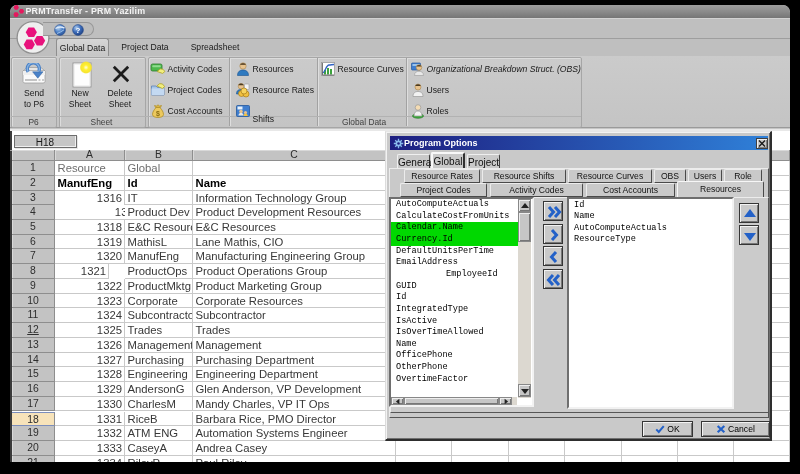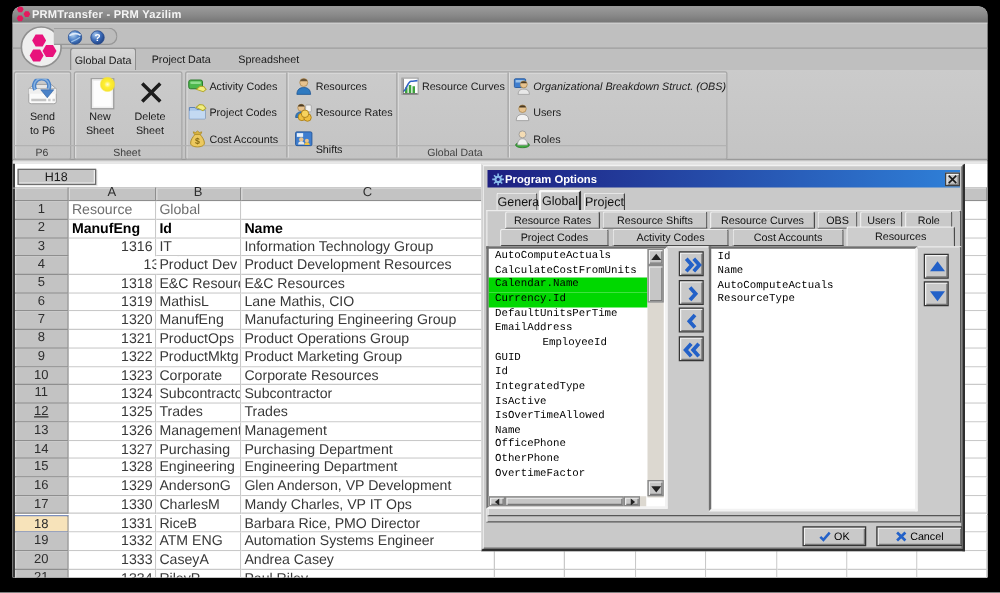--- a/index.html
+++ b/index.html
@@ -310,21 +310,21 @@
 <div class="cell cl" style="left:115px;top:244.48px;width:68px;height:14.73px;line-height:14.73px;">ManufEng</div>
 <div class="cell cl" style="left:183px;top:244.48px;width:203px;height:14.73px;line-height:14.73px;">Manufacturing Engineering Group</div>
 <div class="cell" style="left:386px;top:244.48px;width:56.40px;height:14.73px;"></div>
 <div class="cell" style="left:442.4px;top:244.48px;width:56.40px;height:14.73px;"></div>
 <div class="cell" style="left:498.8px;top:244.48px;width:56.40px;height:14.73px;"></div>
 <div class="cell" style="left:555.2px;top:244.48px;width:56.40px;height:14.73px;"></div>
 <div class="cell" style="left:611.6px;top:244.48px;width:56.40px;height:14.73px;"></div>
 <div class="cell" style="left:668px;top:244.48px;width:56.40px;height:14.73px;"></div>
 <div class="cell" style="left:724.4px;top:244.48px;width:55.60px;height:14.73px;"></div>
 <div class="rhdr" style="left:2px;top:259.21px;width:43px;height:14.73px;line-height:14.73px;">8</div>
-<div class="cell cr" style="left:45px;top:259.21px;width:70px;height:14.73px;line-height:14.73px;">1321</div>
+<div class="cell cr" style="left:45px;top:259.21px;width:54px;height:14.73px;line-height:14.73px;">1321</div>
 <div class="cell cl" style="left:115px;top:259.21px;width:68px;height:14.73px;line-height:14.73px;">ProductOps</div>
 <div class="cell cl" style="left:183px;top:259.21px;width:203px;height:14.73px;line-height:14.73px;">Product Operations Group</div>
 <div class="cell" style="left:386px;top:259.21px;width:56.40px;height:14.73px;"></div>
 <div class="cell" style="left:442.4px;top:259.21px;width:56.40px;height:14.73px;"></div>
 <div class="cell" style="left:498.8px;top:259.21px;width:56.40px;height:14.73px;"></div>
 <div class="cell" style="left:555.2px;top:259.21px;width:56.40px;height:14.73px;"></div>
 <div class="cell" style="left:611.6px;top:259.21px;width:56.40px;height:14.73px;"></div>
 <div class="cell" style="left:668px;top:259.21px;width:56.40px;height:14.73px;"></div>
 <div class="cell" style="left:724.4px;top:259.21px;width:55.60px;height:14.73px;"></div>
 <div class="rhdr" style="left:2px;top:273.94px;width:43px;height:14.73px;line-height:14.73px;">9</div>
@@ -506,21 +506,21 @@
 <div class="itab" style="left:200px;top:51px;width:89px;">Cost Accounts</div>
 <div class="itab" style="left:291px;top:49px;width:87px;height:17px;border-bottom:none;background:#cdcdcd;border-top-color:#f6f6f6;border-left-color:#f6f6f6;line-height:14px;">Resources</div>
 <div class="panel abs" style="left:4px;top:65px;width:379px;height:216px;background:#cbcbcb;"></div>
 <div class="lbox" style="left:3px;top:64.5px;width:145px;height:210px;"></div>
 <div class="li" style="left:5px;top:67.00px;width:127.4px;height:11.65px;line-height:11.65px;">AutoComputeActuals</div>
 <div class="li" style="left:5px;top:78.65px;width:127.4px;height:11.65px;line-height:11.65px;">CalculateCostFromUnits</div>
 <div class="li lig" style="left:5px;top:90.30px;width:127.4px;height:11.65px;line-height:11.65px;">Calendar.Name</div>
 <div class="li lig" style="left:5px;top:101.95px;width:127.4px;height:11.65px;line-height:11.65px;">Currency.Id</div>
 <div class="li" style="left:5px;top:113.60px;width:127.4px;height:11.65px;line-height:11.65px;">DefaultUnitsPerTime</div>
 <div class="li" style="left:5px;top:125.25px;width:127.4px;height:11.65px;line-height:11.65px;">EmailAddress</div>
-<div class="li" style="left:4px;top:136.90px;width:142px;height:11.65px;line-height:11.65px;padding-left:44px;">EmployeeId</div>
+<div class="li" style="left:16px;top:136.90px;width:142px;height:11.65px;line-height:11.65px;padding-left:44px;">EmployeeId</div>
 <div class="li" style="left:5px;top:148.55px;width:127.4px;height:11.65px;line-height:11.65px;">GUID</div>
 <div class="li" style="left:5px;top:160.20px;width:127.4px;height:11.65px;line-height:11.65px;">Id</div>
 <div class="li" style="left:5px;top:171.85px;width:127.4px;height:11.65px;line-height:11.65px;">IntegratedType</div>
 <div class="li" style="left:5px;top:183.50px;width:127.4px;height:11.65px;line-height:11.65px;">IsActive</div>
 <div class="li" style="left:5px;top:195.15px;width:127.4px;height:11.65px;line-height:11.65px;">IsOverTimeAllowed</div>
 <div class="li" style="left:5px;top:206.80px;width:127.4px;height:11.65px;line-height:11.65px;">Name</div>
 <div class="li" style="left:5px;top:218.45px;width:127.4px;height:11.65px;line-height:11.65px;">OfficePhone</div>
 <div class="li" style="left:5px;top:230.10px;width:127.4px;height:11.65px;line-height:11.65px;">OtherPhone</div>
 <div class="li" style="left:5px;top:241.75px;width:127.4px;height:11.65px;line-height:11.65px;">OvertimeFactor</div>
 <div class="abs" style="left:132.4px;top:66.5px;width:12.6px;height:199px;background:#dcd8d0;"></div>

